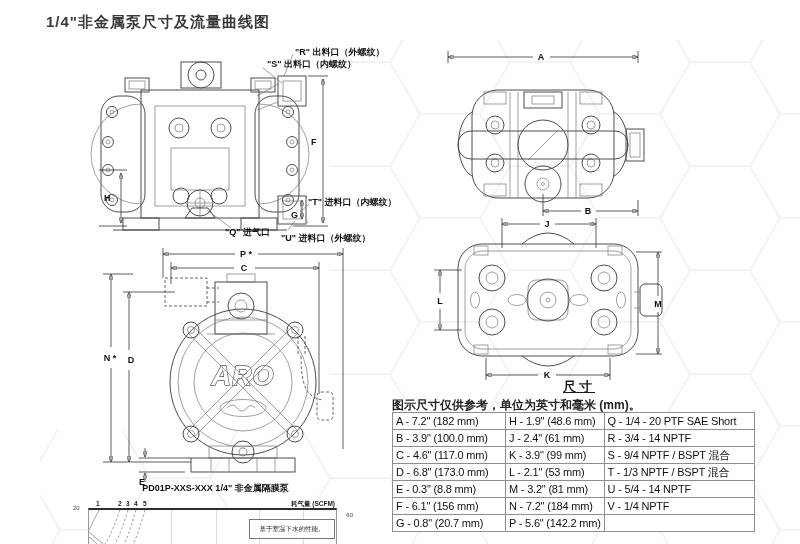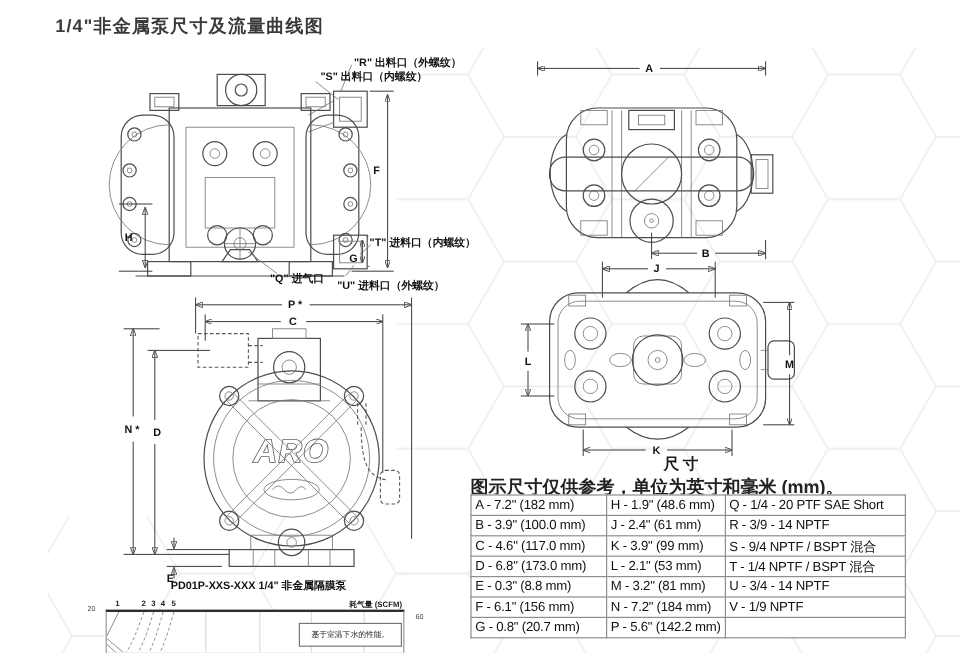--- a/index.html
+++ b/index.html
@@ -20,23 +20,23 @@
   .draw path,.draw rect,.draw circle,.draw line,.draw ellipse,.draw polyline{
     fill:none;stroke:#4c4c4c;stroke-width:1;}
   .draw .thin{stroke:#777;stroke-width:.7;}
   .draw .dim{stroke:#333;stroke-width:.8;}
   .draw .dashed{stroke-dasharray:3,2;stroke-width:.9;stroke:#555;}
   .draw text{fill:#111;stroke:none;font:bold 9px "Liberation Sans",sans-serif;}
   .draw text.mid{text-anchor:middle;}
   .draw text.logo-text{font:italic bold 27px "Liberation Sans",sans-serif;
     fill:#fff;stroke:#555;stroke-width:1.3px;paint-order:stroke;text-anchor:middle;letter-spacing:1px;}
   
-  .dims-heading{left:404px;top:378px;width:330px;text-align:center;font-size:13px;font-weight:bold;
-    letter-spacing:3px;color:#1a1a1a;z-index:3;}
-  .dims-note{left:392px;top:397px;font-size:15px;font-weight:bold;color:#222;white-space:nowrap;z-index:3;}
+  .dims-heading{left:414px;top:378px;width:330px;text-align:center;font-size:13px;font-weight:bold;
+    text-decoration:underline;letter-spacing:3px;color:#1a1a1a;z-index:3;}
+  .dims-note{left:392px;top:397px;font-size:12px;font-weight:bold;color:#222;white-space:nowrap;z-index:3;}
   table.dims-table{position:absolute;left:392px;top:412px;border-collapse:collapse;z-index:3;
     background:#fff;}
   table.dims-table td{border:1px solid #8e8e8e;font-size:11px;letter-spacing:-0.2px;
     padding:0 3px;height:16px;white-space:nowrap;color:#111;}
   
   .chart-caption{left:88px;top:482px;width:255px;text-align:center;font-size:9px;font-weight:bold;color:#111;z-index:3;}
   .chart{left:88px;top:500px;width:250px;height:44px;z-index:3;}
   .chart .curve-num{position:absolute;top:0;font-size:6.5px;font-weight:bold;color:#222;}
   .chart .scfm{position:absolute;top:0;right:3px;font-size:6.5px;font-weight:bold;color:#222;}
   .chart .plot{position:absolute;left:0;top:8px;width:247px;height:34px;
@@ -328,41 +328,41 @@
     </colgroup>
   <tbody>
     <tr>
       <td>A - 7.2" (182 mm)</td>
       <td>H - 1.9" (48.6 mm)</td>
       <td>Q - 1/4 - 20 PTF SAE Short</td>
     </tr>
     <tr>
       <td>B - 3.9" (100.0 mm)</td>
       <td>J - 2.4" (61 mm)</td>
-      <td>R - 3/9 - 14 NPTF</td>
+      <td>R - 3/4 - 14 NPTF</td>
     </tr>
     <tr>
       <td>C - 4.6" (117.0 mm)</td>
       <td>K - 3.9" (99 mm)</td>
       <td>S - 9/4 NPTF / BSPT 混合</td>
     </tr>
     <tr>
       <td>D - 6.8" (173.0 mm)</td>
       <td>L - 2.1" (53 mm)</td>
-      <td>T - 1/4 NPTF / BSPT 混合</td>
+      <td>T - 1/3 NPTF / BSPT 混合</td>
     </tr>
     <tr>
       <td>E - 0.3" (8.8 mm)</td>
       <td>M - 3.2" (81 mm)</td>
-      <td>U - 3/4 - 14 NPTF</td>
+      <td>U - 5/4 - 14 NPTF</td>
     </tr>
     <tr>
       <td>F - 6.1" (156 mm)</td>
       <td>N - 7.2" (184 mm)</td>
-      <td>V - 1/9 NPTF</td>
+      <td>V - 1/4 NPTF</td>
     </tr>
     <tr>
       <td>G - 0.8" (20.7 mm)</td>
       <td>P - 5.6" (142.2 mm)</td>
       <td></td>
     </tr>
   </tbody>
 </table>
 
 <div class="abs chart-caption">PD01P-XXS-XXX 1/4" 非金属隔膜泵</div>

